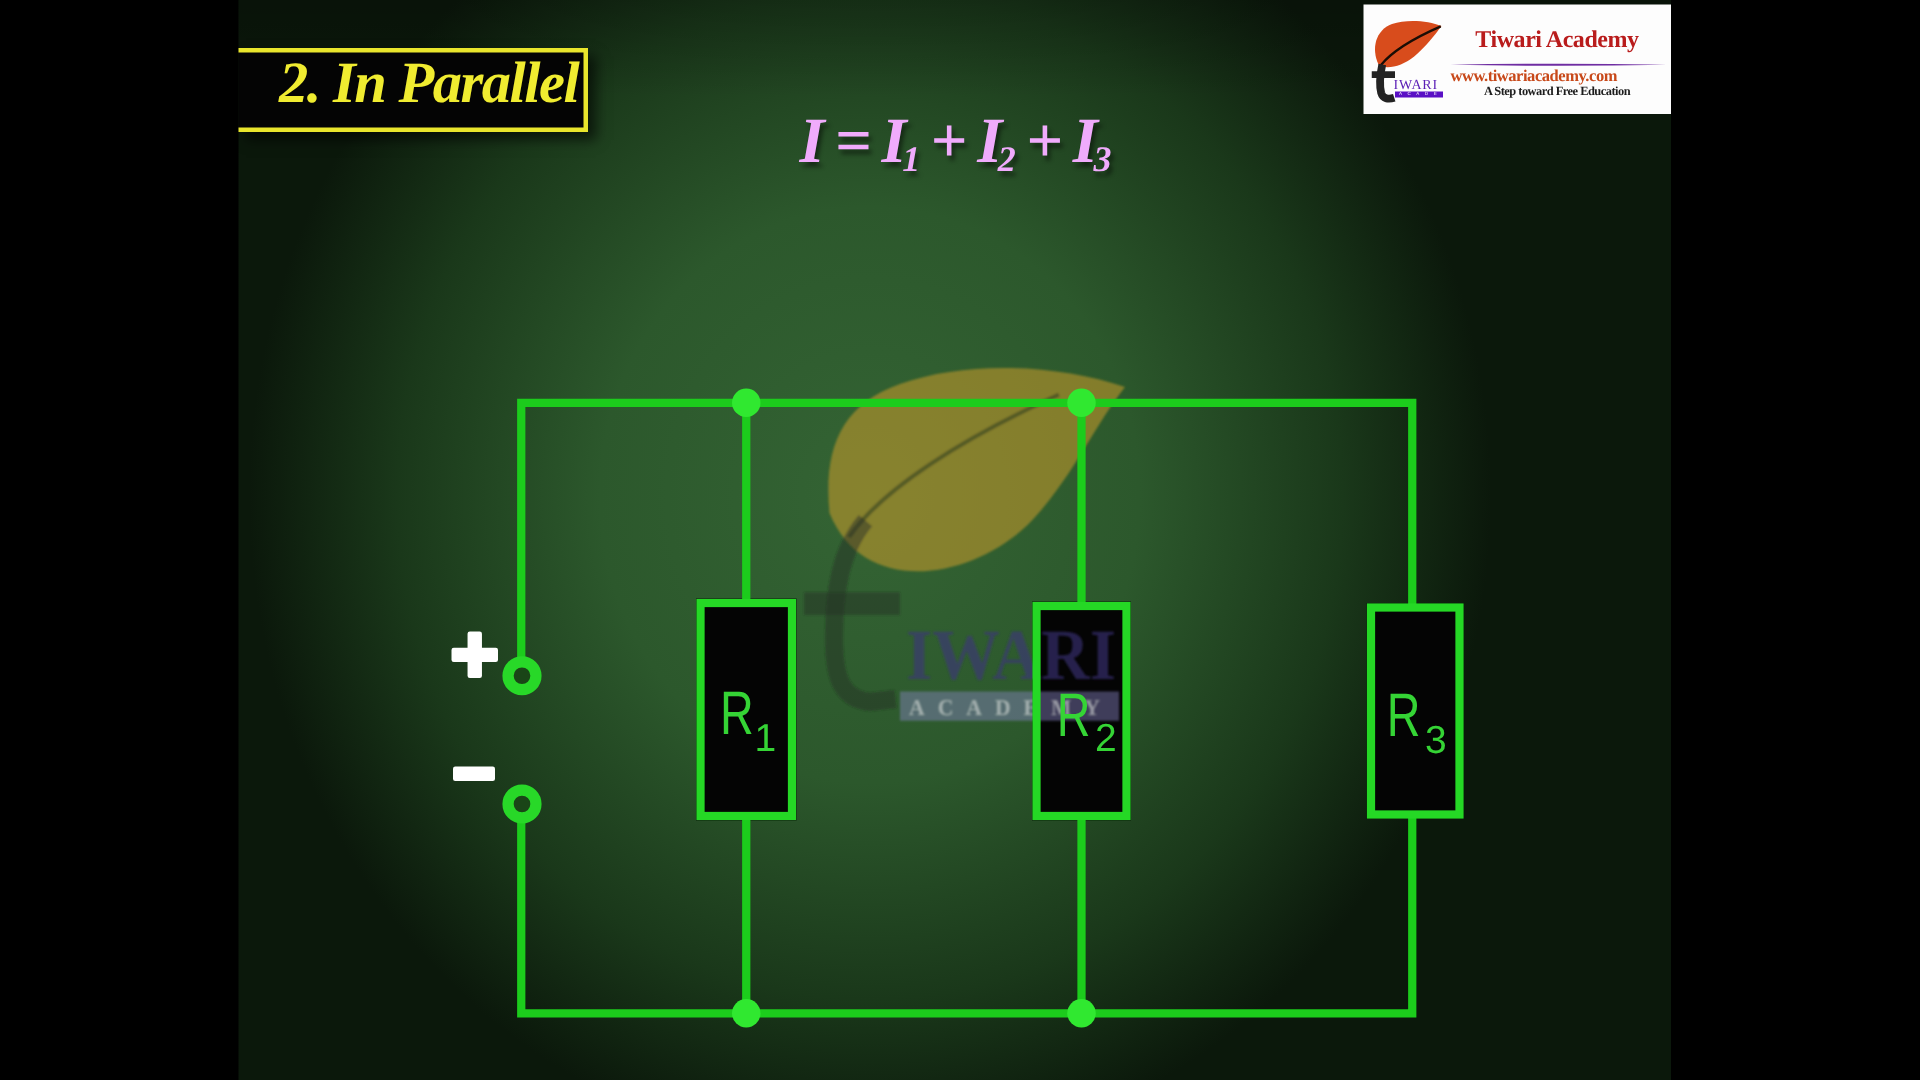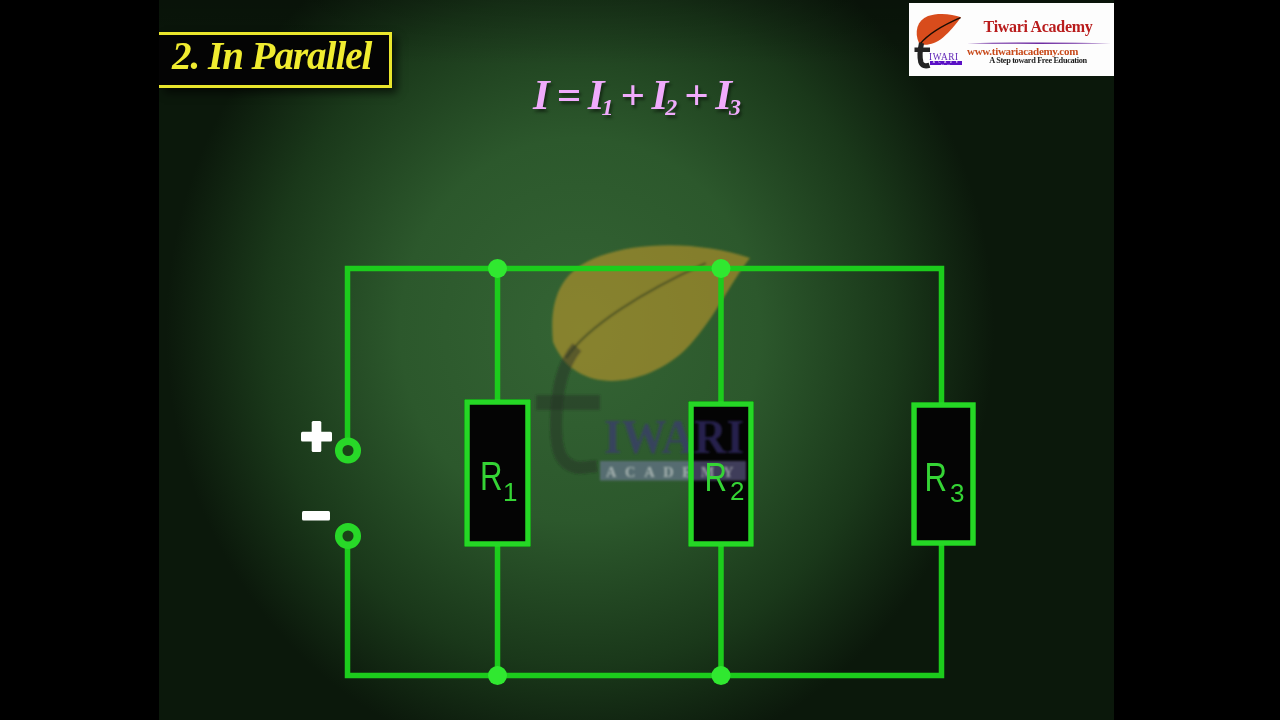--- a/index.html
+++ b/index.html
@@ -2,21 +2,21 @@
 <html><head>
 <meta charset="utf-8">
 <style>
 html,body{margin:0;padding:0;background:#000;}
 body{width:1280px;height:720px;position:relative;overflow:hidden;font-family:"Liberation Sans",sans-serif;}
 #content{position:absolute;left:159px;top:0;width:955px;height:720px;
   background:linear-gradient(180deg,rgba(0,0,0,0.22),rgba(0,0,0,0) 9%),radial-gradient(ellipse 450px 480px at 421px 330px,#346434 0%,#2c582c 40%,#1a381a 70%,#0b180b 92%);}
 #svg{position:absolute;left:0;top:0;}
 #titlebox{position:absolute;left:159px;top:31.5px;width:233px;height:56px;background:#040404;
   border:3.5px solid #e9e62c;border-left:none;box-sizing:border-box;box-shadow:5px 5px 8px rgba(0,0,0,0.6);}
-#titlebox span{position:absolute;left:13px;top:1px;line-height:1;font-family:"Liberation Serif",serif;
+#titlebox span{position:absolute;left:27px;top:1px;line-height:1;font-family:"Liberation Serif",serif;
   font-style:italic;font-weight:bold;font-size:39px;letter-spacing:-1px;color:#f0ec30;white-space:nowrap;}
 #formula{position:absolute;left:533px;top:72.5px;line-height:1;font-family:"Liberation Serif",serif;
   font-style:italic;font-weight:bold;font-size:43px;word-spacing:-4px;color:#f0abfc;white-space:nowrap;
   text-shadow:2px 3px 3px rgba(0,0,0,0.45);}
 #formula sub{font-size:24px;line-height:0;vertical-align:-6px;margin-left:-3px;}
 #logo{position:absolute;left:909px;top:3px;width:205px;height:73px;background:#fdfdfd;}
 .lg-name{position:absolute;left:58px;top:16px;width:142px;text-align:center;line-height:1;white-space:nowrap;
   font-family:"Liberation Serif",serif;font-weight:bold;font-size:16px;letter-spacing:-0.3px;color:#b91c1c;}
 .lg-www{position:absolute;left:58px;top:42.5px;width:142px;line-height:1;white-space:nowrap;
   font-family:"Liberation Serif",serif;font-weight:bold;font-size:11px;letter-spacing:-0.3px;color:#c8491a;}

